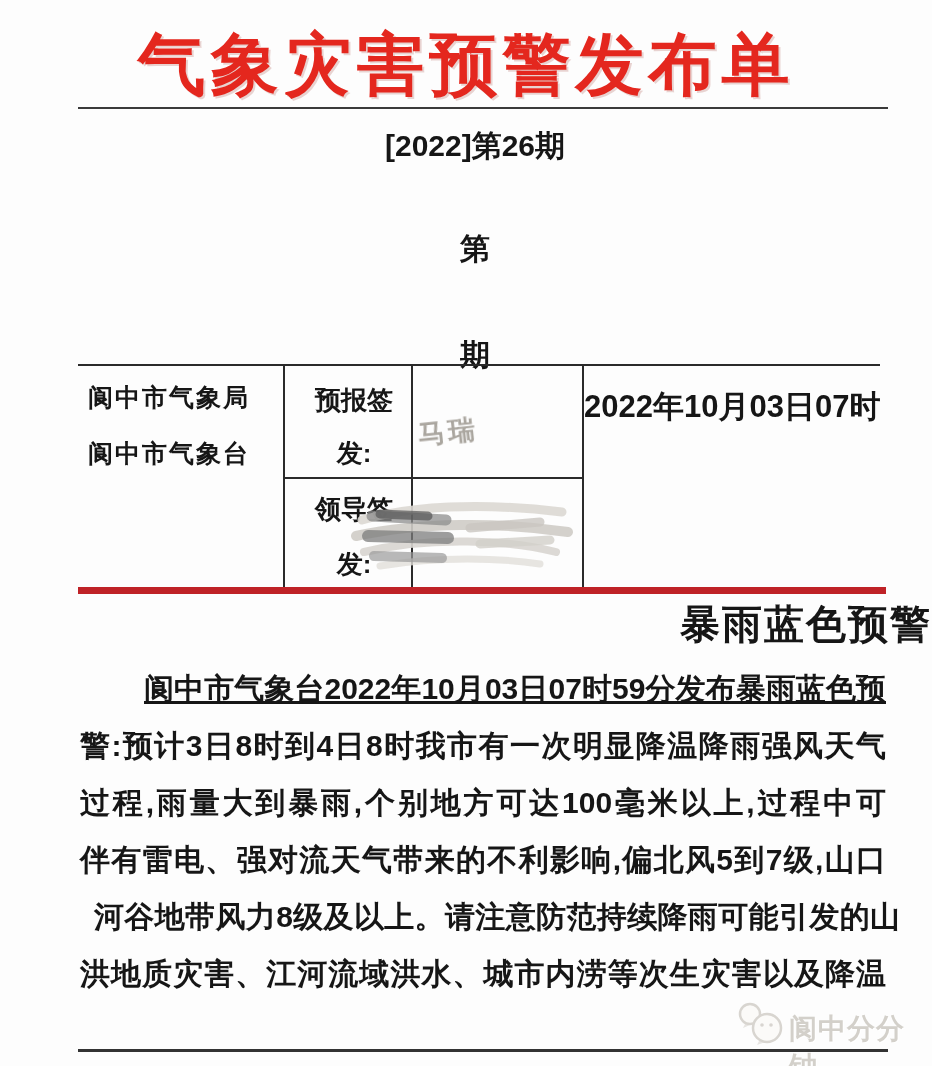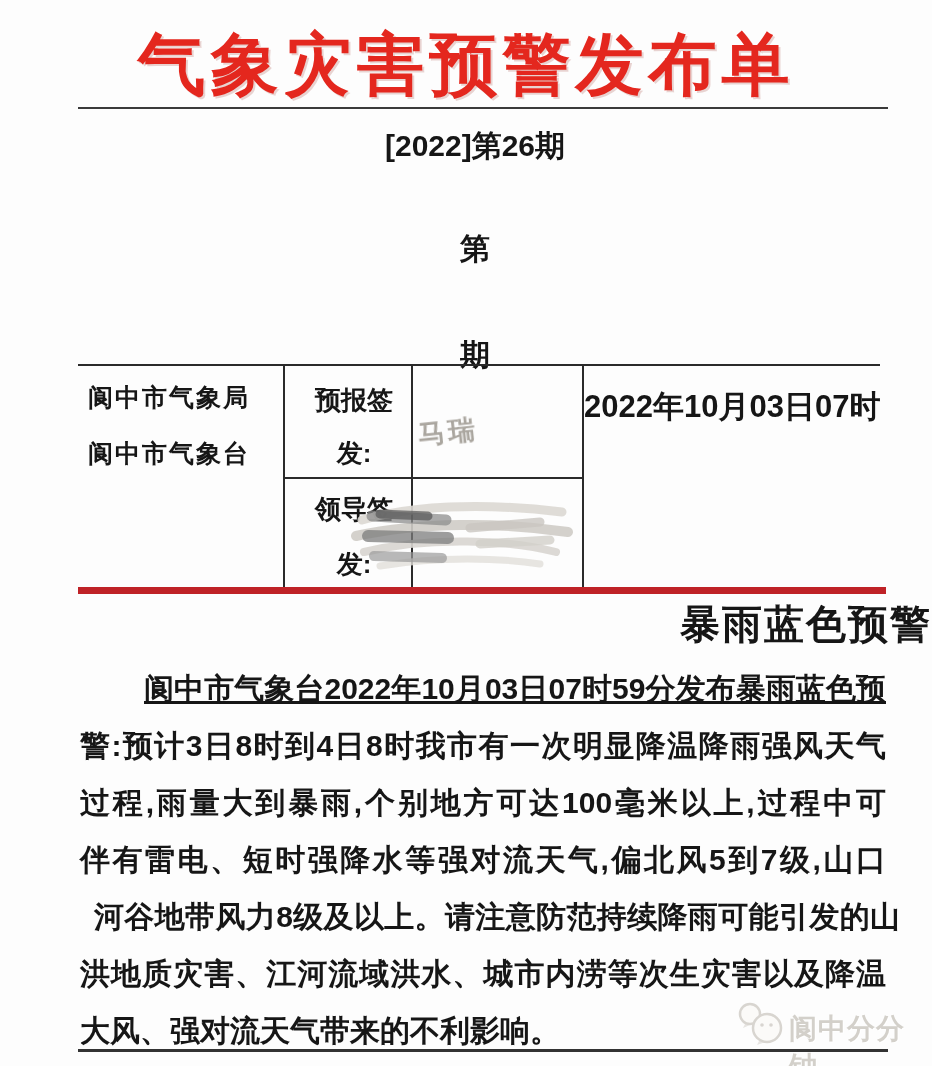--- a/index.html
+++ b/index.html
@@ -129,24 +129,23 @@
 
   <div class="abs date-cell">2022年10月03日07时</div>
 
   <div class="abs red-divider"></div>
 
   <div class="abs warn-heading">暴雨蓝色预警</div>
 
   <div class="abs bodyline first bl0">阆中市气象台2022年10月03日07时59分发布暴雨蓝色预</div>
   <div class="abs bodyline bl1">警:预计3日8时到4日8时我市有一次明显降温降雨强风天气</div>
   <div class="abs bodyline bl2">过程,雨量大到暴雨,个别地方可达100毫米以上,过程中可</div>
-  <div class="abs bodyline bl3">伴有雷电、短时强降水等强对流天气,偏北风5到7级,山口</div>
+  <div class="abs bodyline bl3">伴有雷电、强对流天气带来的不利影响,偏北风5到7级,山口</div>
   <div class="abs bodyline bl4">河谷地带风力8级及以上。请注意防范持续降雨可能引发的山</div>
   <div class="abs bodyline bl5">洪地质灾害、江河流域洪水、城市内涝等次生灾害以及降温</div>
-  <div class="abs bodyline last bl6">大风、强对流天气带来的不利影响。</div>
 
   <svg class="abs watermark-icon" width="50" height="48" viewBox="0 0 50 48">
     <g fill="#fbfaf8" stroke="#d8d5d0" stroke-width="2.5">
       <circle cx="14" cy="14" r="10"></circle>
       <path d="M10,22 l-3,6 l7,-3 z" stroke="none" fill="#d8d5d0" opacity="0.6"></path>
       <circle cx="31" cy="28" r="14"></circle>
       <path d="M24,39 l-3,6 l8,-3 z" stroke="none" fill="#d8d5d0" opacity="0.6"></path>
     </g>
     <g fill="#d8d5d0">
       <circle cx="26" cy="25" r="1.8"></circle>

